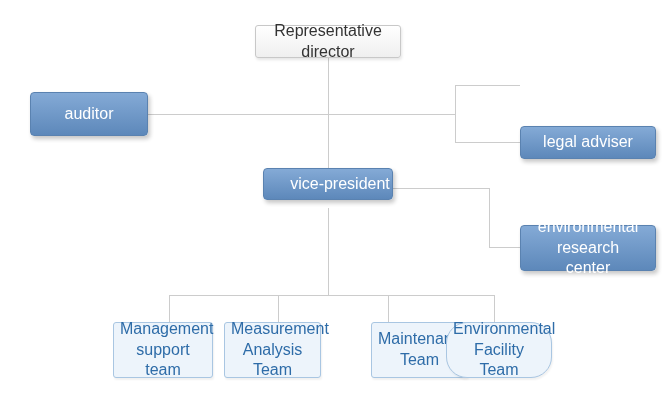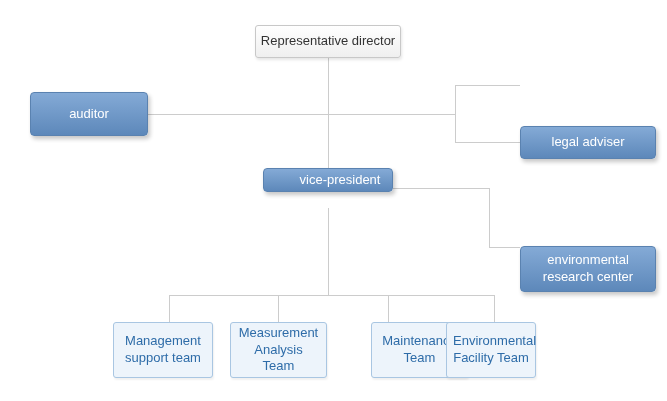--- a/index.html
+++ b/index.html
@@ -16,21 +16,21 @@
 
   .line { position: absolute; background: #cccccc; }
 
   .node {
     position: absolute;
     display: flex;
     align-items: center;
     justify-content: center;
     text-align: center;
     border-radius: 4px;
-    font-size: 13px;
+    font-size: 16px;
     line-height: 1.3;
   }
 
   .node.blue {
     background: linear-gradient(to bottom, #84aad6 0%, #5d88ba 100%);
     border: 1px solid #5a82b0;
     color: #ffffff;
     box-shadow: 2px 3px 4px rgba(0,0,0,0.22);
   }
 
@@ -80,37 +80,37 @@
 
   <div class="node blue" style="left:30px; top:92px; width:118px; height:44px;align-items:center;">
     <span class="label">auditor</span>
   </div>
 
 
   <div class="node blue" style="left:520px; top:126px; width:136px; height:33px;align-items:center;">
     <span class="label">legal adviser</span>
   </div>
 
-  <div class="node blue" style="left:263px; top:168px; width:130px; height:24px;padding-left:24px;">
+  <div class="node blue" style="left:263px; top:168px; width:130px; height:32px;padding-left:24px;">
     <span class="label">vice-president</span>
   </div>
 
-  <div class="node blue" style="left:520px; top:225px; width:136px; height:46px;margin-top:21px;">
+  <div class="node blue" style="left:520px; top:225px; width:136px; height:46px;">
     <span class="label pad">environmental research center</span>
   </div>
 
   <div class="node team" style="left:113px; top:322px; width:100px; height:56px;">
     <span class="label">Management support team</span>
   </div>
 
-  <div class="node team" style="left:230px; top:322px; width:97px; height:56px;">
+  <div class="node team" style="left:224px; top:322px; width:97px; height:56px;">
     <span class="label">Measurement Analysis Team</span>
   </div>
 
   <div class="node team" style="left:340px; top:322px; width:97px; height:56px;margin-left:31px;">
     <span class="label">Maintenance Team</span>
   </div>
 
-  <div class="node team" style="left:446px; top:322px; width:90px; height:56px;">
+  <div class="node team" style="left:446px; top:322px; width:106px; height:56px;border-radius:21px;">
     <span class="label">Environmental Facility Team</span>
   </div>
 
 </div>
 
 </body></html>

